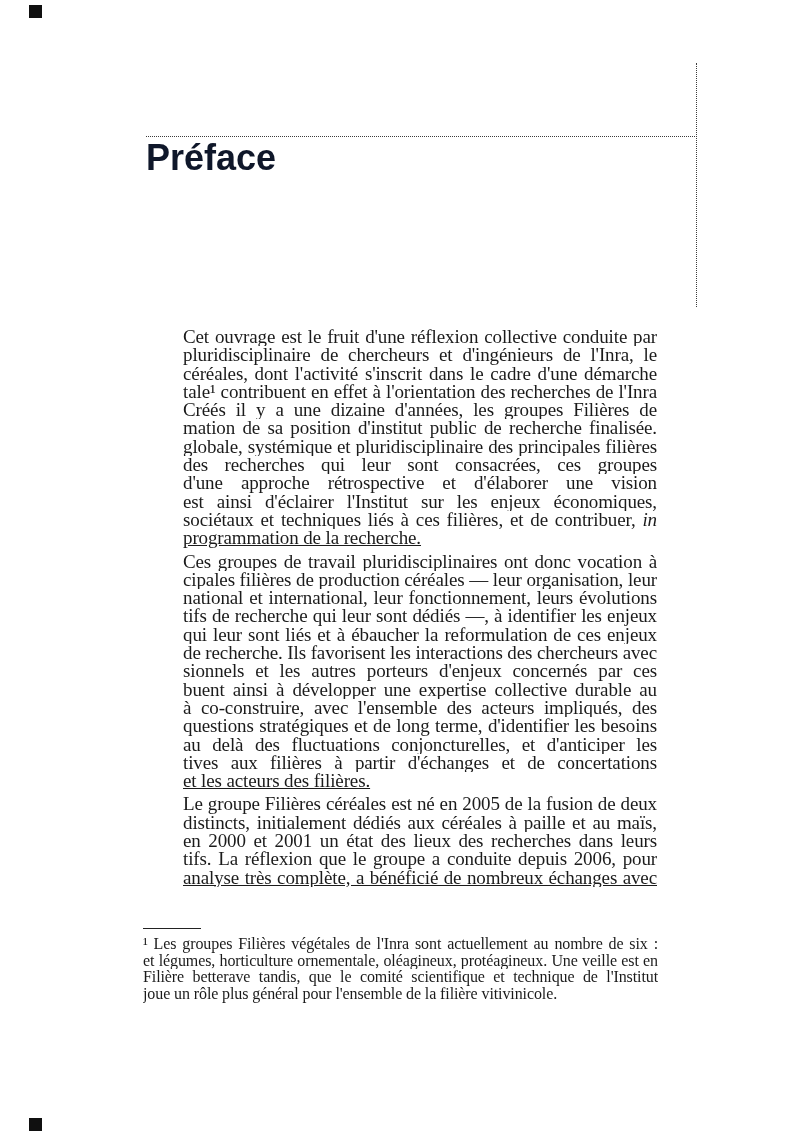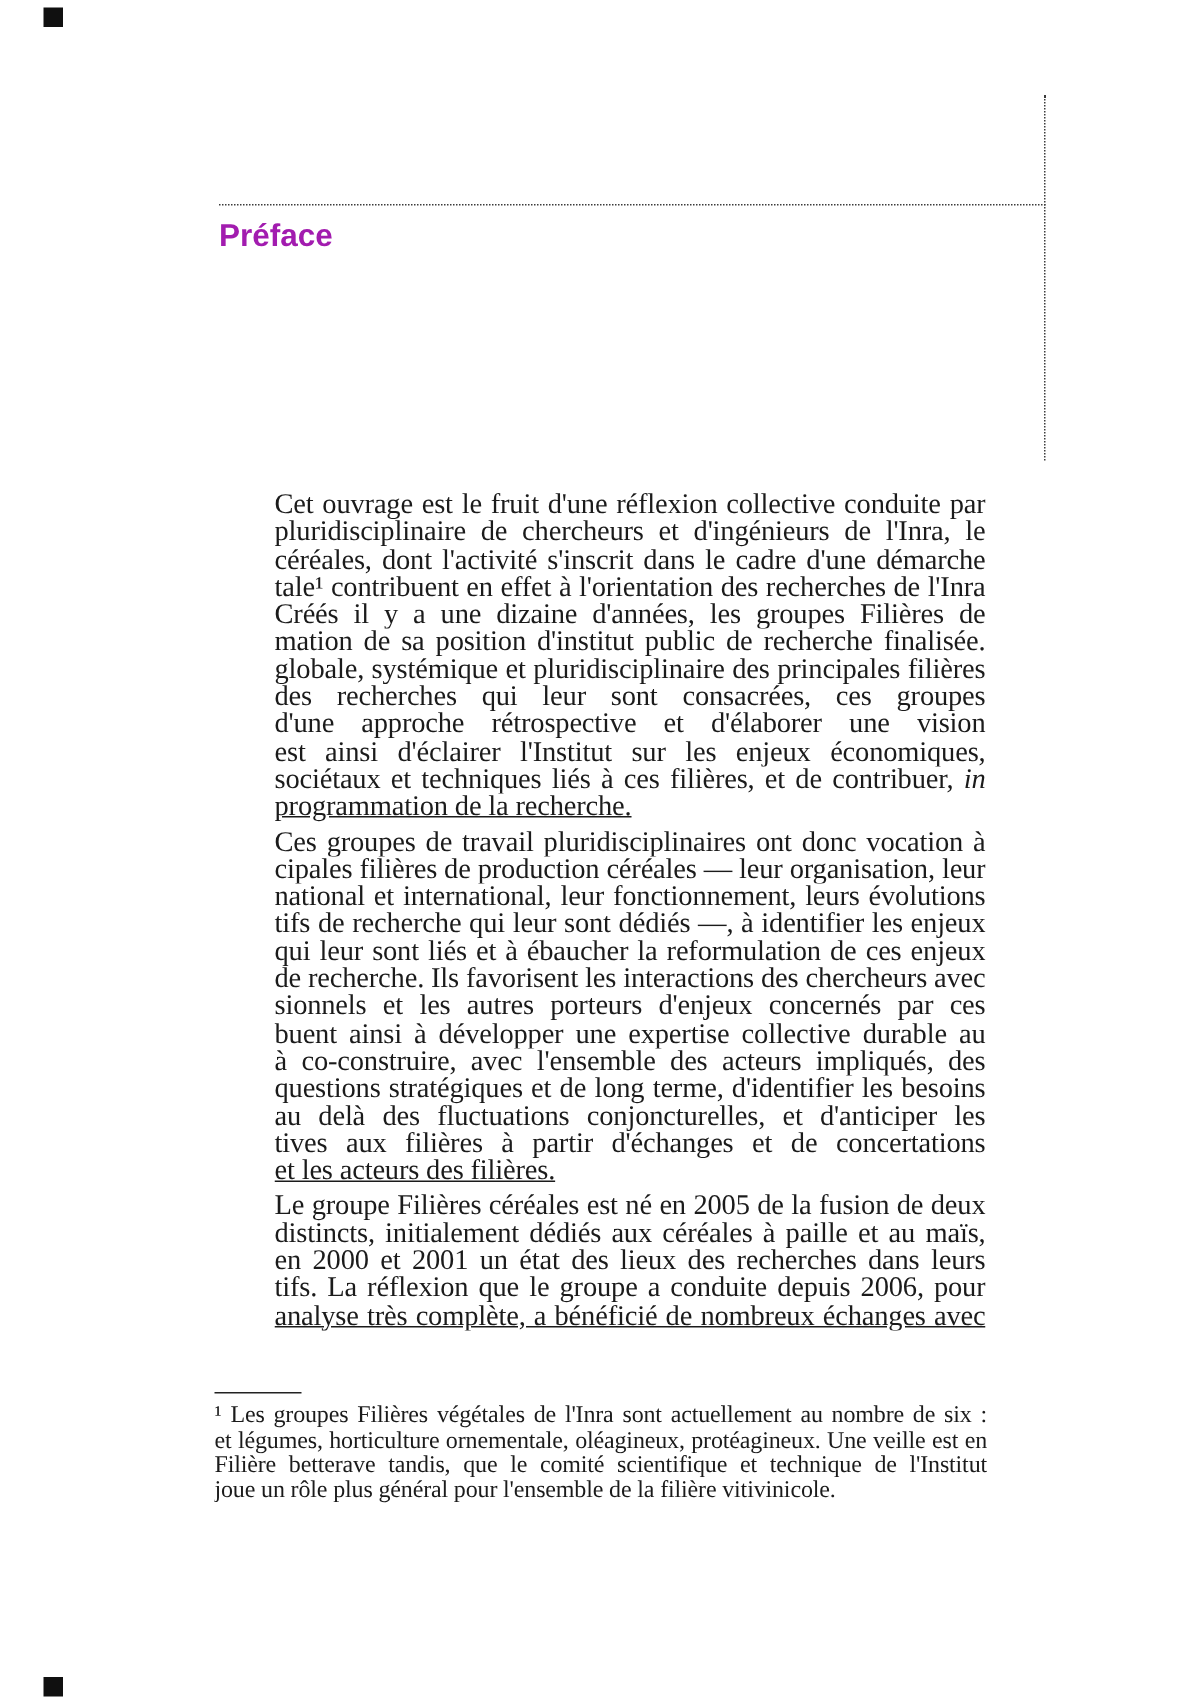--- a/index.html
+++ b/index.html
@@ -42,23 +42,23 @@
     border-left: 1.5px dotted #3c3c3c;
   }
 
   .page-title {
     position: absolute;
     left: 146px;
     top: 144px;
     margin: 0;
     font-family: "Liberation Sans", sans-serif;
     font-weight: 700;
-    font-size: 21px;
+    font-size: 36px;
     line-height: 28px;
-    color: #a21caf;
+    color: #0f172a;
   }
 
   .content {
     position: absolute;
     left: 183px;
     top: 328px;
     width: 474px;
   }
   .para { margin: 0 0 5px 0; }
   .line {

